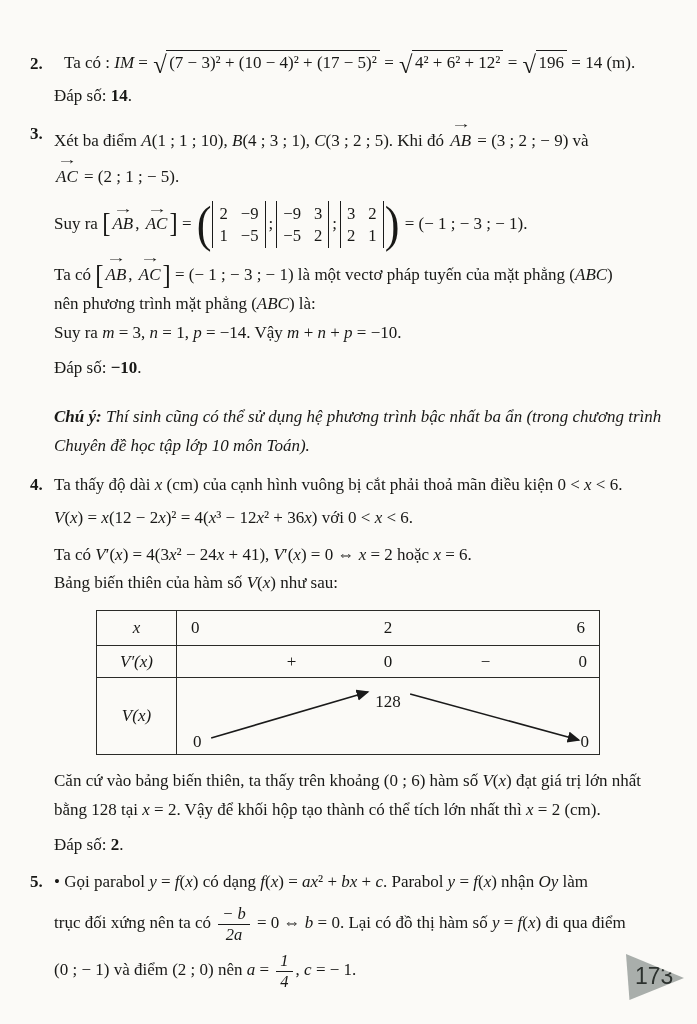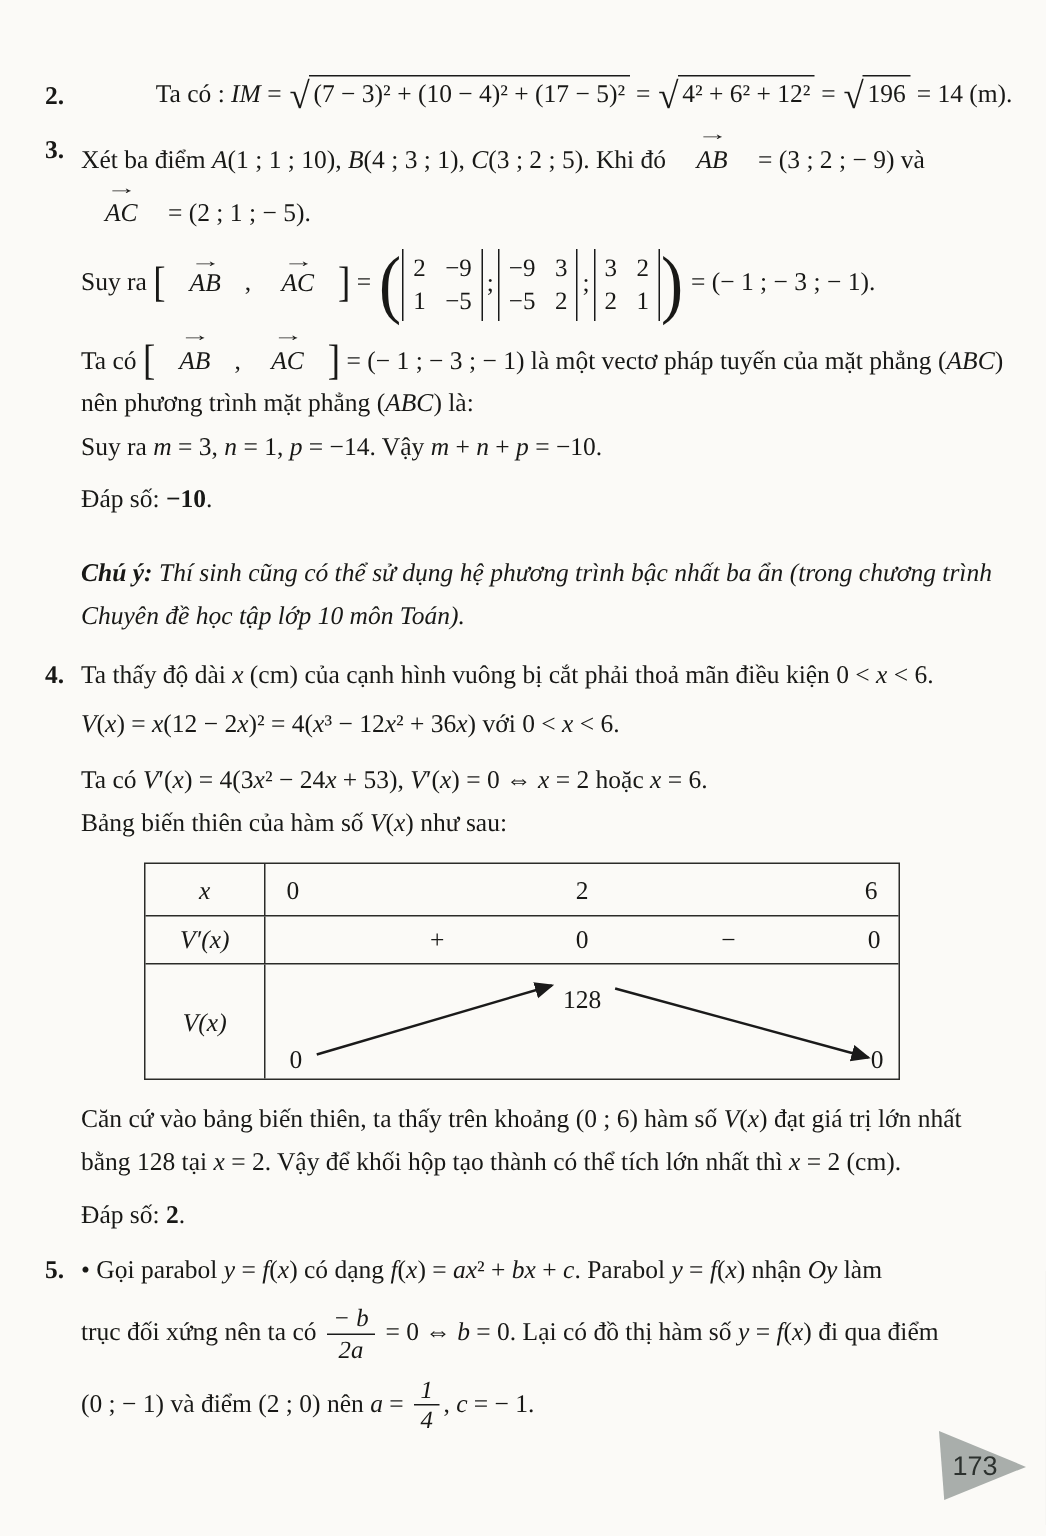--- a/index.html
+++ b/index.html
@@ -12,23 +12,23 @@
   .i{font-style:italic;}
   .b{font-weight:bold;}
   .bi{font-weight:bold;font-style:italic;}
   .line{margin:0;}
   .vtop{padding-top:7px;}
   .ans{margin:6px 0 8px;}
   
   .sqrt{display:inline-block;position:relative;padding-left:13px;margin-left:1px;white-space:nowrap;}
   .sqrt::before{content:"√";position:absolute;left:0;bottom:-2px;font-size:1.45em;line-height:1;}
   .rad{display:inline-block;border-top:1.4px solid #1a1a1a;padding:1px 3px 0;line-height:1.25;}
-  .eqline{margin:4px 0 2px;line-height:1.5;text-align:right;}
+  .eqline{margin:4px 10px 2px;line-height:1.5;}
   
-  .vec{position:relative;display:inline-block;font-style:italic;margin:0 16px;}
+  .vec{position:relative;display:inline-block;font-style:italic;margin:0 2px;}
   .vec::before{content:"→";position:absolute;top:-0.78em;left:50%;
                transform:translateX(-50%) scaleX(1.7);font-style:normal;font-size:0.72em;line-height:1;}
   
   .bigb{font-size:1.45em;display:inline-block;transform:scaleY(1.15);vertical-align:-0.1em;line-height:0.9;}
   .bigp{font-size:2.6em;font-weight:300;display:inline-block;transform:scaleY(1.15);
         vertical-align:middle;line-height:0.8;margin:0 1px;}
   
   .det{display:inline-grid;grid-template-columns:auto auto;column-gap:13px;padding:2px 6px;
        border-left:1.4px solid #1a1a1a;border-right:1.4px solid #1a1a1a;
        vertical-align:middle;text-align:center;line-height:1.3;font-size:0.98em;}
@@ -55,33 +55,34 @@
   .v3 svg{position:absolute;inset:0;width:100%;height:100%;}
   .v3 .vmax{position:absolute;top:12px;left:50%;transform:translateX(-50%);}
   .v3 .vstart{position:absolute;bottom:1px;left:16px;}
   .v3 .vend{position:absolute;bottom:1px;right:10px;}
   .center{text-align:left;margin:4px 0 8px;}
   .note{margin-top:20px;}
   
   .pagenum{position:absolute;right:13px;bottom:24px;width:58px;height:46px;
            background:#a9aeab;clip-path:polygon(0 0,100% 52%,6% 100%);
            display:flex;align-items:center;padding-left:9px;box-sizing:border-box;
-           color:#2c312e;font-family:"Liberation Sans","DejaVu Sans",sans-serif;font-size:18px;}
+           color:#2c312e;font-family:"Liberation Sans","DejaVu Sans",sans-serif;font-size:23px;}
   .mb6{margin-bottom:6px;} .mb10{margin-bottom:10px;}
 </style>
 </head>
 <body>
 
 <div class="page">
 
   <div class="item mb10">
     <span class="marker">2.</span>
     <div class="line eqline">
       <span><span>Ta có : </span><span class="i">IM</span><span> = </span></span><span class="sqrt"><span class="rad">(7 − 3)² + (10 − 4)² + (17 − 5)²</span></span><span> = </span><span class="sqrt"><span class="rad">4² + 6² + 12²</span></span><span> = </span><span class="sqrt"><span class="rad">196</span></span><span><span> = 14 (m).</span></span>
     </div>
+    <div class="line ans"><span>Đáp số: </span><span class="b">14</span><span>.</span></div>
   </div>
 
   <div class="item mb10">
     <span class="marker">3.</span>
     <div class="line vtop">
       <span><span>Xét ba điểm </span><span class="i">A</span><span>(1 ; 1 ; 10), </span><span class="i">B</span><span>(4 ; 3 ; 1), </span><span class="i">C</span><span>(3 ; 2 ; 5). Khi đó </span></span><span class="vec"><span>AB</span></span><span><span> = (3 ; 2 ; − 9) và</span></span>
     </div>
     <div class="line vtop">
       <span class="vec"><span>AC</span></span><span><span> = (2 ; 1 ; − 5).</span></span>
     </div>
@@ -109,21 +110,21 @@
     <div class="line"><span>nên phương trình mặt phẳng (</span><span class="i">ABC</span><span>) là:</span></div>
     <div class="line"><span>Suy ra </span><span class="i">m</span><span> = 3, </span><span class="i">n</span><span> = 1, </span><span class="i">p</span><span> = −14. Vậy </span><span class="i">m</span><span> + </span><span class="i">n</span><span> + </span><span class="i">p</span><span> = −10.</span></div>
     <div class="line ans"><span>Đáp số: </span><span class="b">−10</span><span>.</span></div>
     <div class="line note"><span class="bi">Chú ý:</span><span class="i"> Thí sinh cũng có thể sử dụng hệ phương trình bậc nhất ba ẩn (trong chương trình Chuyên đề học tập lớp 10 môn Toán).</span></div>
   </div>
 
   <div class="item mb6">
     <span class="marker">4.</span>
     <div class="line"><span>Ta thấy độ dài </span><span class="i">x</span><span> (cm) của cạnh hình vuông bị cắt phải thoả mãn điều kiện 0 &lt; </span><span class="i">x</span><span> &lt; 6.</span></div>
     <div class="line center"><span class="i">V</span><span>(</span><span class="i">x</span><span>) = </span><span class="i">x</span><span>(12 − 2</span><span class="i">x</span><span>)² = 4(</span><span class="i">x</span><span>³ − 12</span><span class="i">x</span><span>² + 36</span><span class="i">x</span><span>) với 0 &lt; </span><span class="i">x</span><span> &lt; 6.</span></div>
-    <div class="line"><span>Ta có </span><span class="i">V</span><span>′(</span><span class="i">x</span><span>) = 4(3</span><span class="i">x</span><span>² − 24</span><span class="i">x</span><span> + 53), </span><span class="i">V</span><span>′(</span><span class="i">x</span><span>) = 0 ⇔ </span><span class="i">x</span><span> = 2 hoặc </span><span class="i">x</span><span> = 6.</span></div>
+    <div class="line"><span>Ta có </span><span class="i">V</span><span>′(</span><span class="i">x</span><span>) = 4(3</span><span class="i">x</span><span>² − 24</span><span class="i">x</span><span> + 41), </span><span class="i">V</span><span>′(</span><span class="i">x</span><span>) = 0 ⇔ </span><span class="i">x</span><span> = 2 hoặc </span><span class="i">x</span><span> = 6.</span></div>
     <div class="line"><span>Bảng biến thiên của hàm số </span><span class="i">V</span><span>(</span><span class="i">x</span><span>) như sau:</span></div>
 
     <div class="bbt">
       <div class="bbt-row">
         <div class="bbt-label">
             <span class="i">x</span>
           </div>
         <div class="v1">
           <span>0</span>
           <span>2</span>

